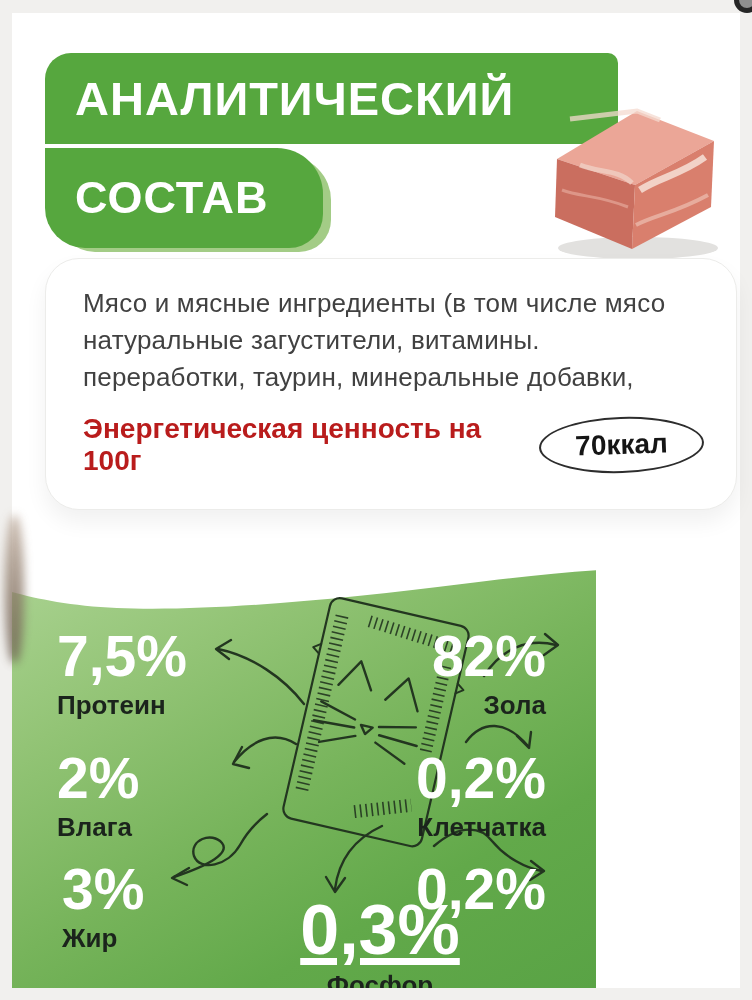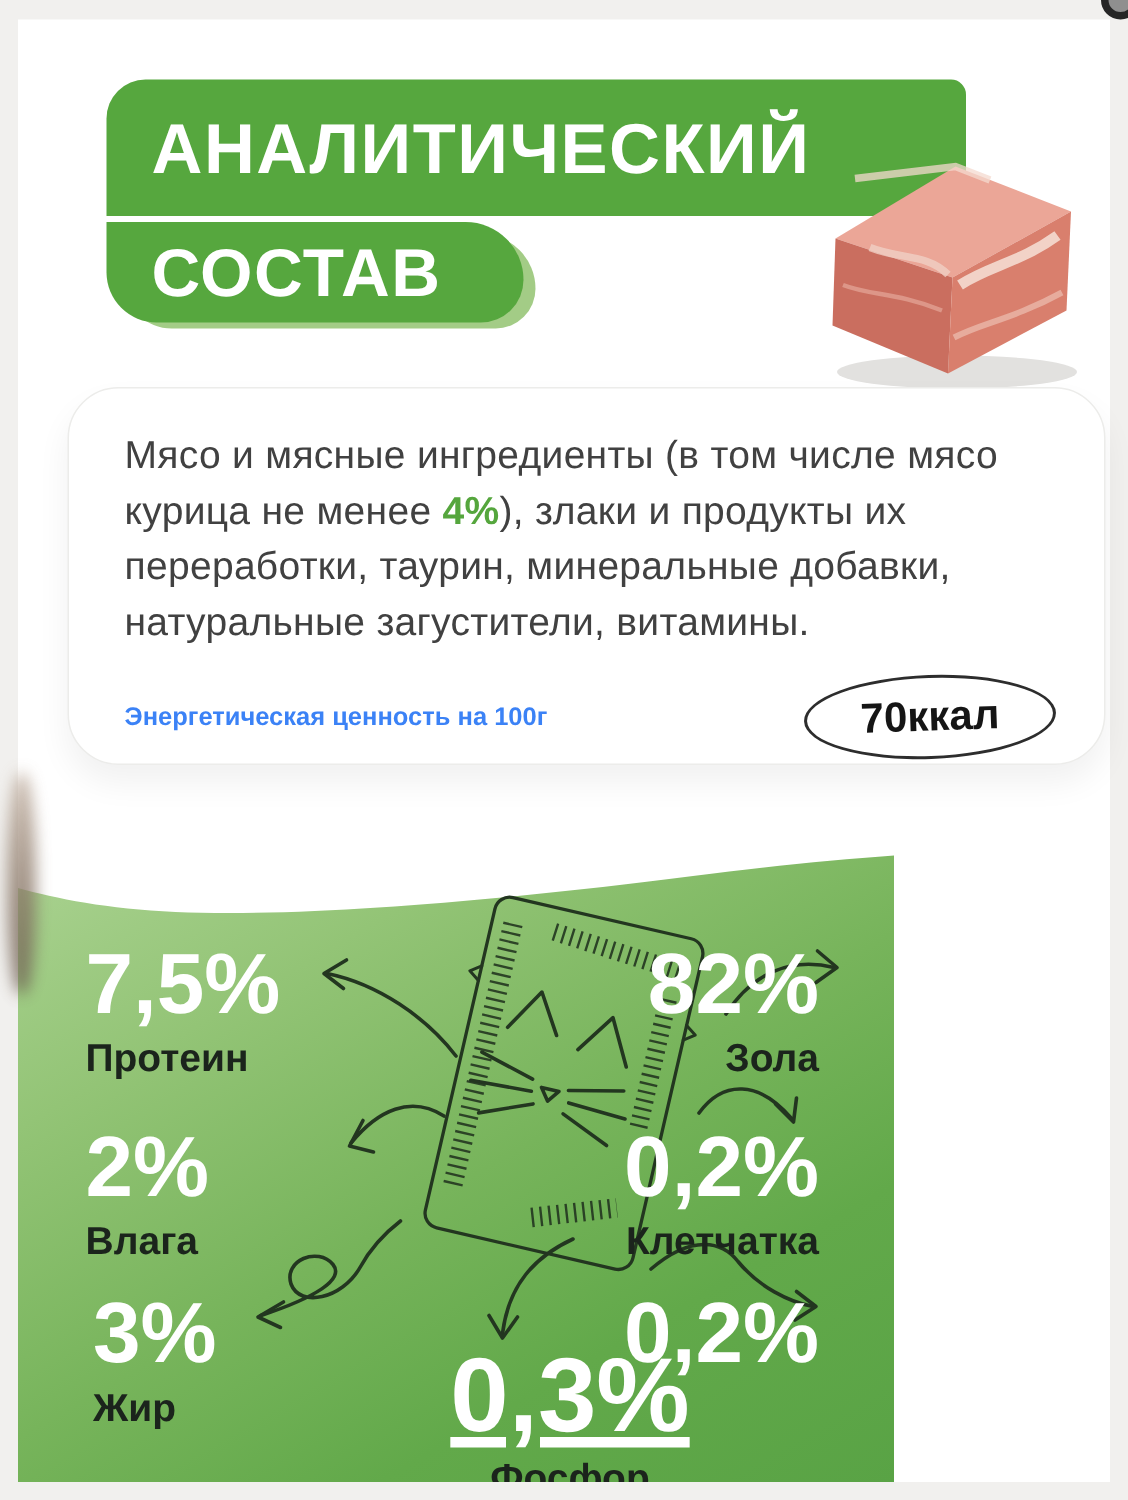--- a/index.html
+++ b/index.html
@@ -4,37 +4,37 @@
 <style>
   html,body{margin:0;padding:0;}
   body{
     width:752px;height:1000px;position:relative;overflow:hidden;
     background:#f1f0ee;
     font-family:"Liberation Sans","DejaVu Sans",sans-serif;
   }
   .sheet{position:absolute;left:12px;top:13px;width:728px;height:975px;background:#ffffff;}
 
   
-  .banner{position:absolute;background:#56a73e;color:#fff;font-weight:bold;display:flex;align-items:center;margin-left:26px;}
+  .banner{position:absolute;background:#56a73e;color:#fff;font-weight:bold;display:flex;align-items:center;}
   .banner1{left:33px;top:40px;width:543px;height:91px;border-radius:26px 10px 10px 0;padding-left:30px;
            font-size:47px;letter-spacing:1px;}
-  .banner2{left:33px;top:135px;width:248px;height:67px;border-radius:0 46px 34px 40px;padding-left:30px;
+  .banner2{left:33px;top:135px;width:248px;height:100px;border-radius:0 46px 34px 40px;padding-left:30px;
            font-size:45px;letter-spacing:1px;box-shadow:10px 6px 0 -2px #a3cc86;}
 
   
   .meat{position:absolute;left:528px;top:82px;width:190px;height:168px;}
 
   
   .card{position:absolute;left:33px;top:245px;width:692px;height:252px;background:#fff;
         border:1.5px solid #ececea;border-radius:34px;box-shadow:0 12px 22px rgba(0,0,0,.06);
         box-sizing:border-box;padding:26px 28px 18px 37px;}
   .card .line{font-size:26px;line-height:37px;color:#414141;letter-spacing:.2px;white-space:nowrap;}
   .card .hl{color:#55a63d;font-weight:bold;}
   .energy-row{margin-top:17px;display:flex;align-items:center;justify-content:space-between;padding-right:4px;}
-  .energy-label{font-weight:bold;font-size:17px;color:#3b82f6;}
+  .energy-label{font-weight:bold;font-size:28px;color:#b91c1c;}
   .energy-badge{width:168px;height:56px;border:2.5px solid #2d2d2d;border-radius:50%;
         display:flex;align-items:center;justify-content:center;font-weight:bold;font-size:28px;color:#151515;
         transform:rotate(-2deg);box-sizing:border-box;}
 
   
   .panel{position:absolute;left:0;top:549px;width:584px;height:426px;overflow:hidden;
          background:linear-gradient(150deg,#abd392 0%,#93c476 25%,#77b45b 52%,#62a94a 74%,#59a345 100%);}
   .panel svg.overlay{position:absolute;left:0;top:0;}
 
   .nutrient{position:absolute;line-height:1;}
@@ -82,23 +82,22 @@
       <path d="M30,24 L97,16 L120,25" fill="none" stroke="#f4d9cf" stroke-width="5" opacity=".75"></path>
       <path d="M40,70 C60,78 78,74 92,88" fill="none" stroke="#f0cfc4" stroke-width="5" opacity=".8"></path>
       <path d="M100,95 C120,82 140,80 165,62" fill="none" stroke="#f6e0d7" stroke-width="7" opacity=".85"></path>
       <path d="M96,130 C115,120 135,118 168,100" fill="none" stroke="#edbfb2" stroke-width="4" opacity=".7"></path>
       <path d="M22,95 C40,102 58,100 88,112" fill="none" stroke="#e9b1a3" stroke-width="3" opacity=".6"></path>
     </svg>
   </div>
 
   <div class="card">
     <div class="line">Мясо и мясные ингредиенты (в том числе мясо</div>
-    <div class="line"><span>курица не менее </span><span class="hl">4%</span><span>), злаки и продукты их</span></div>
+    <div class="line">натуральные загустители, витамины.</div>
     <div class="line">переработки, таурин, минеральные добавки,</div>
-    <div class="line">натуральные загустители, витамины.</div>
     <div class="energy-row">
       <span class="energy-label">Энергетическая ценность на 100г</span>
       <span class="energy-badge">70ккал</span>
     </div>
   </div>
 
   <div class="panel">
 
     <svg class="overlay" width="728" height="426" viewBox="0 0 728 426">
 

